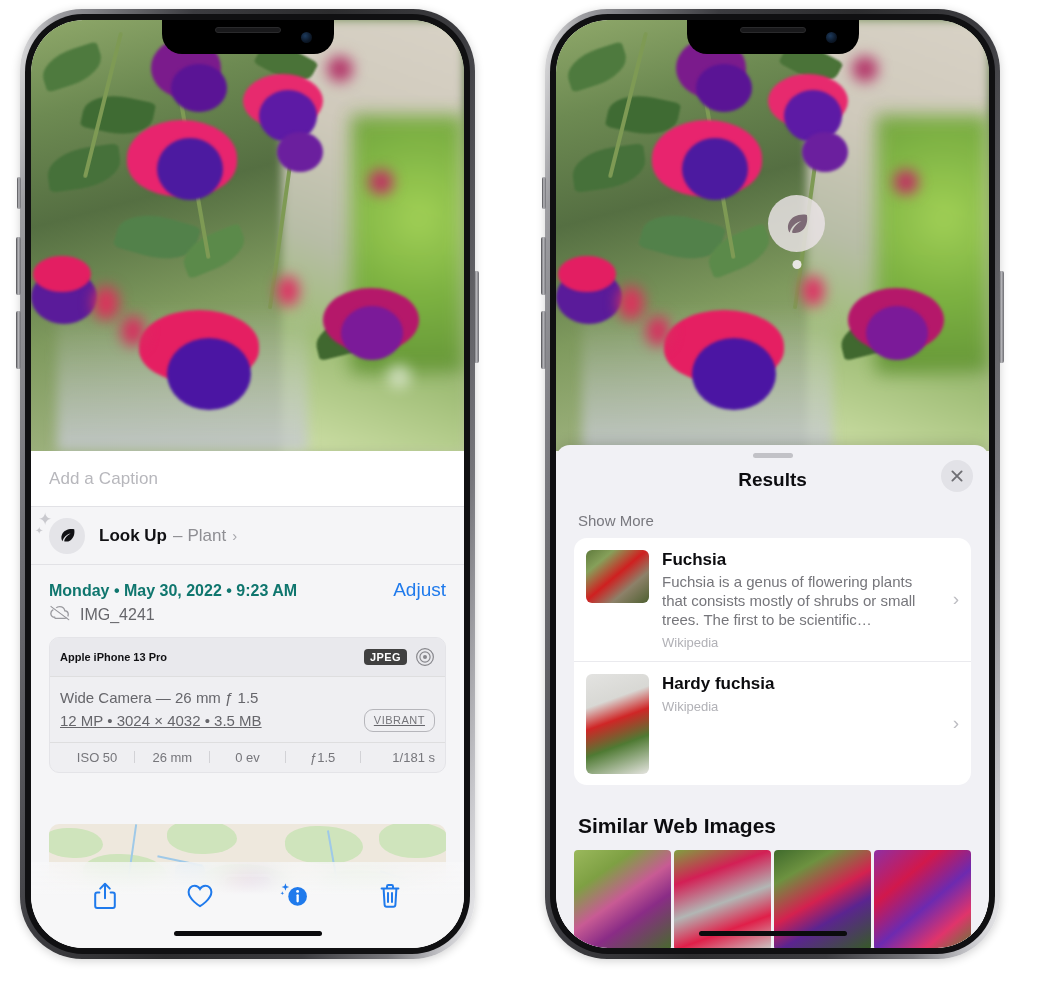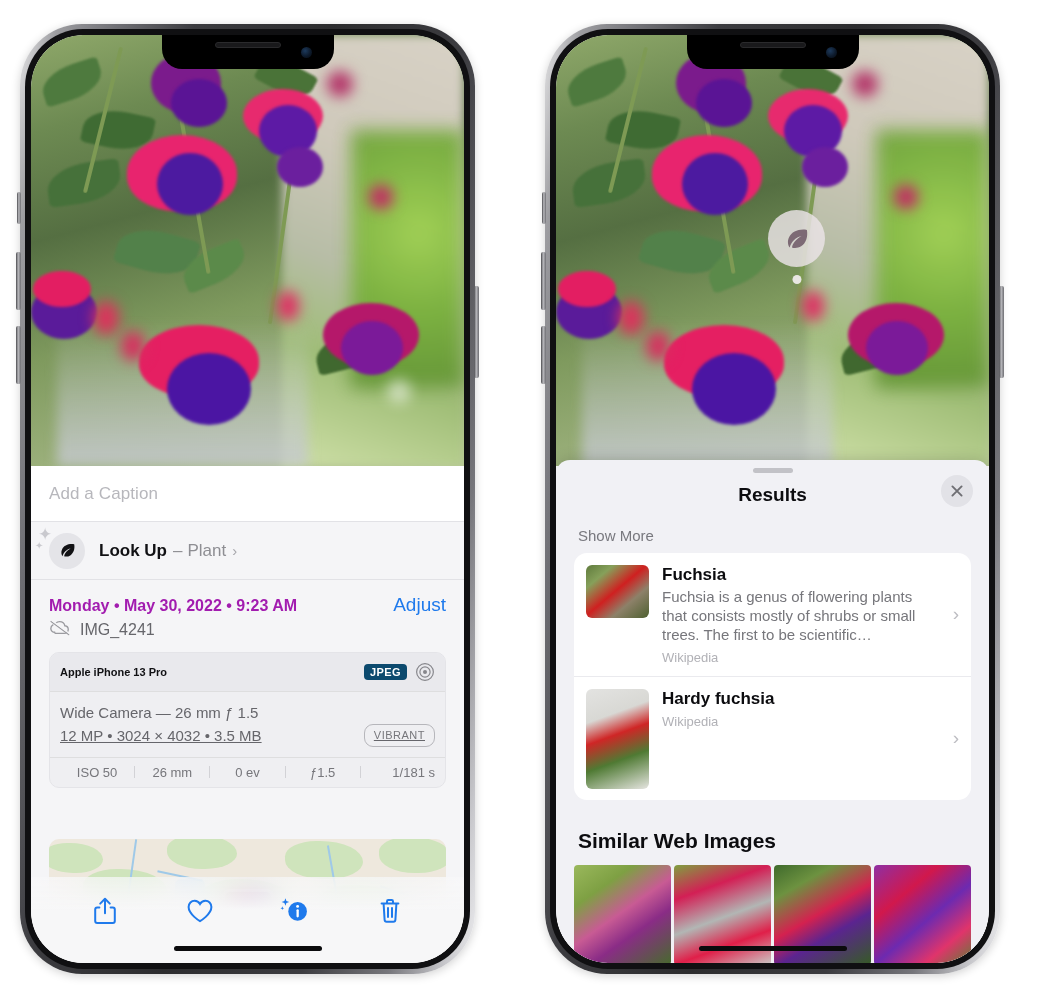--- a/index.html
+++ b/index.html
@@ -5,21 +5,21 @@
   * { box-sizing: border-box; margin: 0; padding: 0; }
   html, body {
     width: 1055px; height: 985px;
     background: #ffffff;
     font-family: "Liberation Sans", sans-serif;
     overflow: hidden;
   }
   .stage { position: relative; width: 1055px; height: 985px; }
 
   
-  .phone { position: absolute; top: 24px; width: 455px; height: 950px; }
+  .phone { position: absolute; top: 9px; width: 455px; height: 950px; }
   .phone.left  { left: 20px; }
   .phone.right { left: 545px; }
 
   .frame-outer {
     position: absolute; inset: 0;
     border-radius: 62px;
     background: linear-gradient(100deg,#e9e9ea 0%,#9d9da1 6%,#6e6e73 16%,#3c3c40 28%,
                 #2c2c2e 50%,#3c3c40 72%,#76767b 86%,#c8c8cc 95%,#f0f0f2 100%);
     box-shadow: 0 2px 10px rgba(0,0,0,.18);
   }
@@ -122,36 +122,36 @@
     margin-right: 14px;
   }
   .sparkle { position: absolute; color: #c9c9ce; line-height: 1; }
   .sparkle.s1 { left: -11px; top: -7px; font-size: 17px; }
   .sparkle.s2 { left: -14px; top: 8px; font-size: 10px; }
   .lookup-label { font-size: 17px; font-weight: 700; color: #111114; }
   .lookup-sub { font-size: 17px; font-weight: 400; color: #8e8e93; margin-left: 6px; }
   .chev-sm { margin-left: 6px; color: #a6a6ab; font-size: 15px; }
 
   .date-row { padding: 14px 18px 2px; display: flex; align-items: baseline; }
-  .date-text { font-size: 16px; font-weight: 700; color: #a21caf; flex: 1; }
+  .date-text { font-size: 16px; font-weight: 700; color: #0f766e; flex: 1; }
   .adjust-link { font-size: 19px; color: #1f7aec; font-weight: 400; }
   .file-row { padding: 2px 18px 12px; display: flex; align-items: center; gap: 9px; }
   .file-name { font-size: 16px; color: #66666b; }
 
   .cam-card {
     margin: 0 18px; background: #efeff2; border-radius: 10px; overflow: hidden;
     border: .5px solid #e4e4e8;
   }
   .cam-head {
     display: flex; align-items: center; padding: 9px 10px;
     border-bottom: .5px solid #dededf; background: #e9e9ed;
   }
   .cam-model { font-size: 11px; font-weight: 700; color: #111114; flex: 1; }
   .pill-jpeg {
-    font-size: 11px; font-weight: 700; color: #ffffff; background: #0c4a6e;
+    font-size: 11px; font-weight: 700; color: #ffffff; background: #404040;
     border-radius: 4px; padding: 2px 6px; letter-spacing: .4px; margin-right: 8px;
   }
   .aperture-ic { width: 20px; height: 20px; }
   .cam-mid { padding: 9px 10px 9px; }
   .cam-line { font-size: 15px; color: #66666b; line-height: 1.55; }
   .cam-line2 { display: flex; align-items: center; text-decoration: underline; }
   .cam-line2 .t { flex: 1; }
   .pill-vibrant {
     font-size: 11px; color: #76767b; border: 1px solid #b6b6bb; border-radius: 9px;
     padding: 2px 9px; letter-spacing: .5px;

